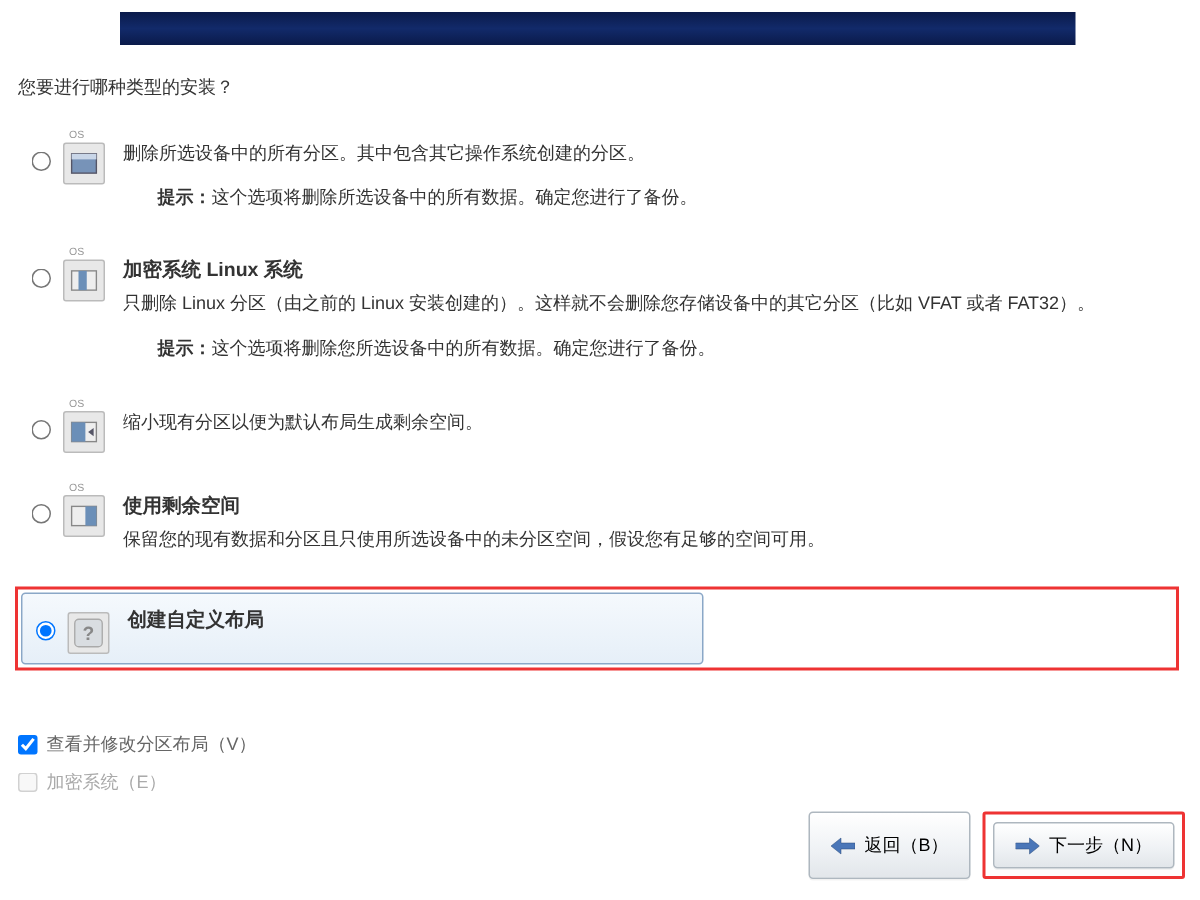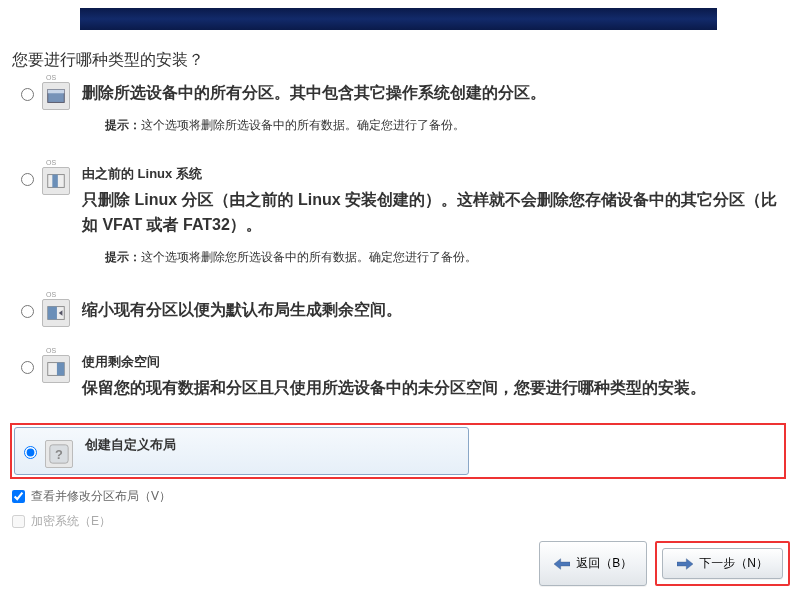--- a/index.html
+++ b/index.html
@@ -18,22 +18,22 @@
     top: 8px;
     left: 80px;
     width: 637px;
     height: 22px;
     background: linear-gradient(to bottom, #0a1a4a 0%, #122a6a 50%, #0a1a4a 100%);
   }
   .container {
     padding: 50px 12px 0 12px;
   }
   .question {
-    margin-bottom: 1px;
-    font-size: 16px;
+    margin-bottom: 18px;
+    font-size: 12px;
   }
   .option-row {
     display: flex;
     align-items: flex-start;
     margin-bottom: 18px;
     padding: 4px 0;
   }
   .radio-col {
     width: 30px;
     display: flex;
@@ -74,24 +74,23 @@
   .text-col {
     flex: 1;
     padding-top: 4px;
   }
   .opt-title {
     font-weight: bold;
     font-size: 13px;
     margin-bottom: 4px;
   }
   .opt-desc {
-    font-size: 16px;
+    font-size: 12px;
     line-height: 1.6;
     color: #333;
-    font-weight: bold;
   }
   .opt-hint {
     font-size: 12px;
     margin-top: 10px;
     line-height: 1.6;
   }
   .opt-hint .hint-label { font-weight: bold; margin-left: 23px; }
   .selected-wrap {
     border: 2px solid #e33;
     padding: 2px;
@@ -186,21 +185,21 @@
       </div>
     <div class="icon-col">
       <div class="icon-box os-label">
         <svg class="icon-svg" viewBox="0 0 24 24">
             <rect x="3" y="5" width="18" height="14" fill="#eee" stroke="#888"></rect>
             <rect x="8" y="5" width="6" height="14" fill="#6b8fb8"></rect>
           </svg>
       </div>
     </div>
     <div class="text-col">
-      <div class="opt-title">由之前的 Linux 系统</div>
+      <div class="opt-title">加密系统 Linux 系统</div>
       <div class="opt-desc">只删除 Linux 分区（由之前的 Linux 安装创建的）。这样就不会删除您存储设备中的其它分区（比如 VFAT 或者 FAT32）。</div>
       <div class="opt-hint">
         <span class="hint-label">提示：</span><span>这个选项将删除您所选设备中的所有数据。确定您进行了备份。</span>
       </div>
     </div>
   </div>
 
   <div class="option-row">
     <div class="radio-col">
         <input type="radio" name="inst" style="">
@@ -226,21 +225,21 @@
     <div class="icon-col">
       <div class="icon-box os-label">
         <svg class="icon-svg" viewBox="0 0 24 24">
             <rect x="3" y="5" width="18" height="14" fill="#eee" stroke="#888"></rect>
             <rect x="13" y="5" width="8" height="14" fill="#6b8fb8"></rect>
           </svg>
       </div>
     </div>
     <div class="text-col">
       <div class="opt-title">使用剩余空间</div>
-      <div class="opt-desc">保留您的现有数据和分区且只使用所选设备中的未分区空间，您要进行哪种类型的安装。</div>
+      <div class="opt-desc">保留您的现有数据和分区且只使用所选设备中的未分区空间，假设您有足够的空间可用。</div>
     </div>
   </div>
 
   <div class="selected-wrap">
     <div class="selected-inner">
       <div class="radio-col">
           <input type="radio" name="inst" checked="" style="">
         </div>
       <div class="icon-col">
         <div class="icon-box">

